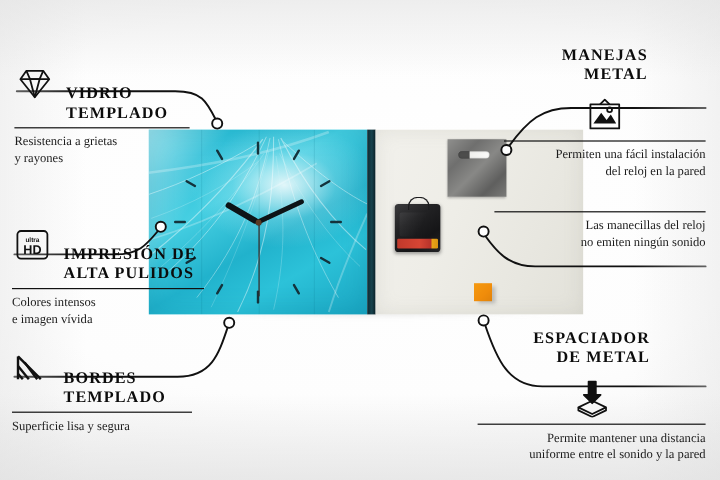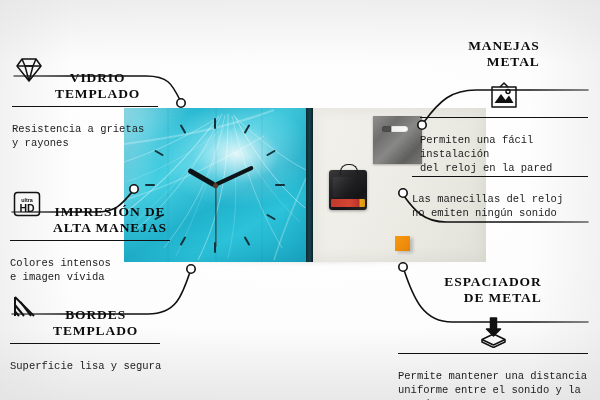--- a/index.html
+++ b/index.html
@@ -195,36 +195,36 @@
   .feature.left .head { justify-content: flex-start; }
   .feature.right .head { justify-content: flex-end; flex-direction: column; }
   .feature .titles {
     font-family: "Liberation Serif", serif;
     font-weight: bold;
     font-size: 13.5px;
     letter-spacing: 0.9px;
     line-height: 1.18;
     color: #0c0c0c;
   }
-  .feature.left .titles { text-align: center; margin-top: 32px; }
+  .feature.left .titles { text-align: left; margin-top: 32px; }
   .feature.right .titles { text-align: right; }
   .feature .rule {
     height: 1.4px;
     background: #111111;
     margin-top: 4px;
   }
   .feature .desc {
-    font-family: Liberation Mono, monospace;
+    font-family: Liberation Serif, serif;
     font-size: 10.5px;
     line-height: 1.32;
     color: #1c1c1c;
-    margin-top: 16px;
+    margin-top: 5px;
   }
   .feature.left .desc { text-align: left; }
-  .feature.right .desc { }
+  .feature.right .desc { text-align: right; }
   .icon-box {
     flex: 0 0 auto;
     width: 34px;
     height: 34px;
     display: flex;
     align-items: center;
     justify-content: center;
     text-align: right;
   }
   .icon-box svg { display: block; }
@@ -361,21 +361,21 @@
     <div class="head">
       <div class="icon-box">
         <svg width="30" height="28" viewBox="0 0 30 28">
           <rect x="2.5" y="2.5" width="25" height="23" rx="3" ry="3" fill="none" stroke="#111111" stroke-width="1.5"></rect>
           <text x="15" y="12" text-anchor="middle" font-family="Liberation Sans, sans-serif" font-size="5.4" font-weight="bold" fill="#111111">ultra</text>
           <text x="15" y="22" text-anchor="middle" font-family="Liberation Sans, sans-serif" font-size="10.5" font-weight="bold" fill="#111111">HD</text>
         </svg>
       </div>
       <div class="titles">
         <div>IMPRESIÓN DE</div>
-        <div>ALTA MANEJAS</div>
+        <div>ALTA PULIDOS</div>
       </div>
     </div>
     <div class="rule" style="width:160px;"></div>
     <div class="desc">
       <div>Colores intensos</div>
       <div>e imagen vívida</div>
     </div>
   </div>
 
   <div class="feature left" style="left:10px; top:275px; width:170px;">

